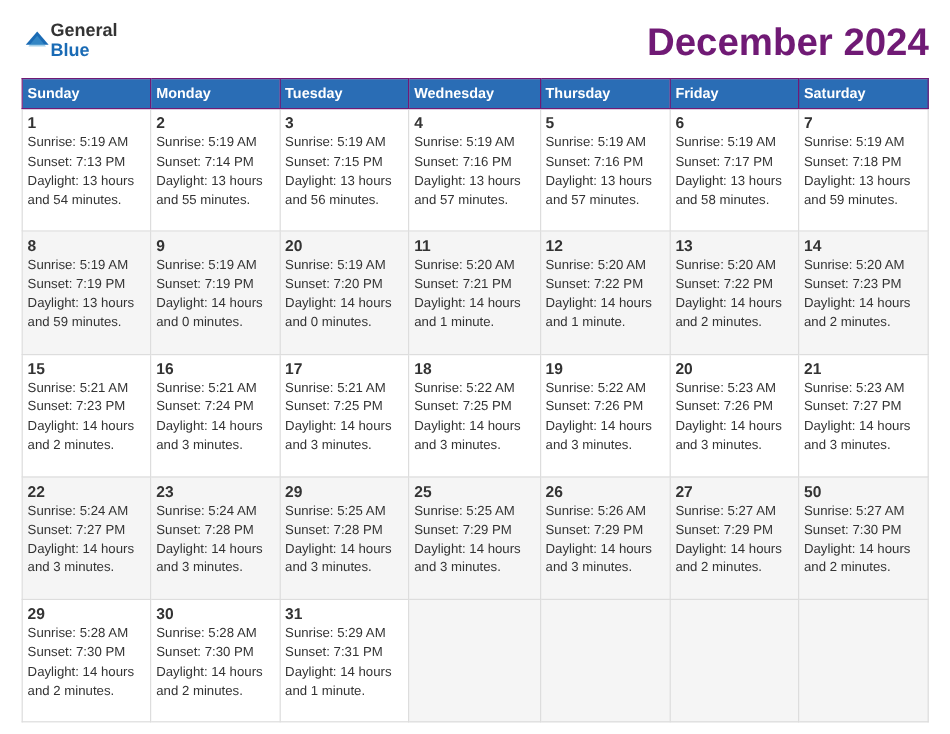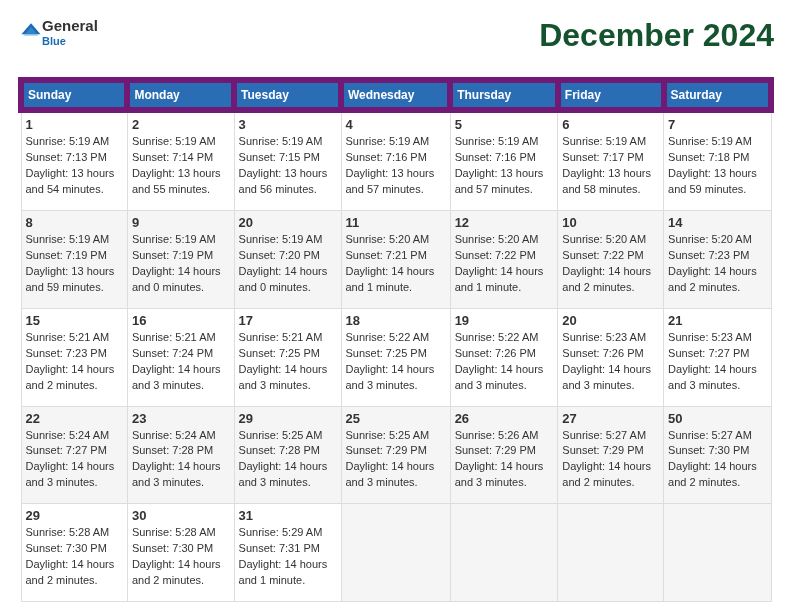--- a/index.html
+++ b/index.html
@@ -14,75 +14,75 @@
       width: 792px;
       height: 612px;
       padding: 18px 18px 10px 18px;
       display: flex;
       flex-direction: column;
     }
     .header-row {
       display: flex;
       align-items: flex-start;
       justify-content: space-between;
-      margin-bottom: 24px;
+      margin-bottom: 12px;
     }
     .logo {
       display: flex;
       align-items: center;
       gap: 0;
     }
     .logo-text {
       display: flex;
       flex-direction: column;
       line-height: 1.1;
     }
     .logo-general {
       font-size: 15px;
       font-weight: bold;
       color: #333;
     }
     .logo-blue {
-      font-size: 11px;
+      font-size: 15px;
       font-weight: bold;
       color: #1a6bb5;
     }
     .logo-icon {
       width: 22px;
       height: 22px;
       margin-left: 2px;
     }
     .title-block {
       text-align: right;
     }
     .month-title {
       font-size: 32px;
       font-weight: bold;
-      color: #14532d;
+      color: #701a75;
       line-height: 1.1;
     }
     .location {
       font-size: 14px;
       color: #444;
       margin-top: 2px;
     }
     .calendar {
       flex: 1;
       border-collapse: collapse;
       width: 100%;
       font-size: 10.5px;
     }
     .calendar thead tr th {
       background: #2a6db5;
       color: #fff;
       padding: 5px 4px;
       text-align: left;
       font-size: 12px;
       font-weight: bold;
-      border: 6px solid #701a75;
+      border: 1px solid #701a75;
     }
     .calendar tbody tr td {
       vertical-align: top;
       padding: 4px 4px;
       border: 1px solid #ddd;
       height: 78px;
       width: 113px;
       color: #333;
       background: #fff;
     }
@@ -182,21 +182,21 @@
           </td>
           <td>
             <span class="day-num">11</span>
             <div class="day-info">Sunrise: 5:20 AM<br>Sunset: 7:21 PM<br>Daylight: 14 hours<br>and 1 minute.</div>
           </td>
           <td>
             <span class="day-num">12</span>
             <div class="day-info">Sunrise: 5:20 AM<br>Sunset: 7:22 PM<br>Daylight: 14 hours<br>and 1 minute.</div>
           </td>
           <td>
-            <span class="day-num">10</span>
+            <span class="day-num">13</span>
             <div class="day-info">Sunrise: 5:20 AM<br>Sunset: 7:22 PM<br>Daylight: 14 hours<br>and 2 minutes.</div>
           </td>
           <td>
             <span class="day-num">14</span>
             <div class="day-info">Sunrise: 5:20 AM<br>Sunset: 7:23 PM<br>Daylight: 14 hours<br>and 2 minutes.</div>
           </td>
         </tr>
         <tr>
           <td>
             <span class="day-num">15</span>

